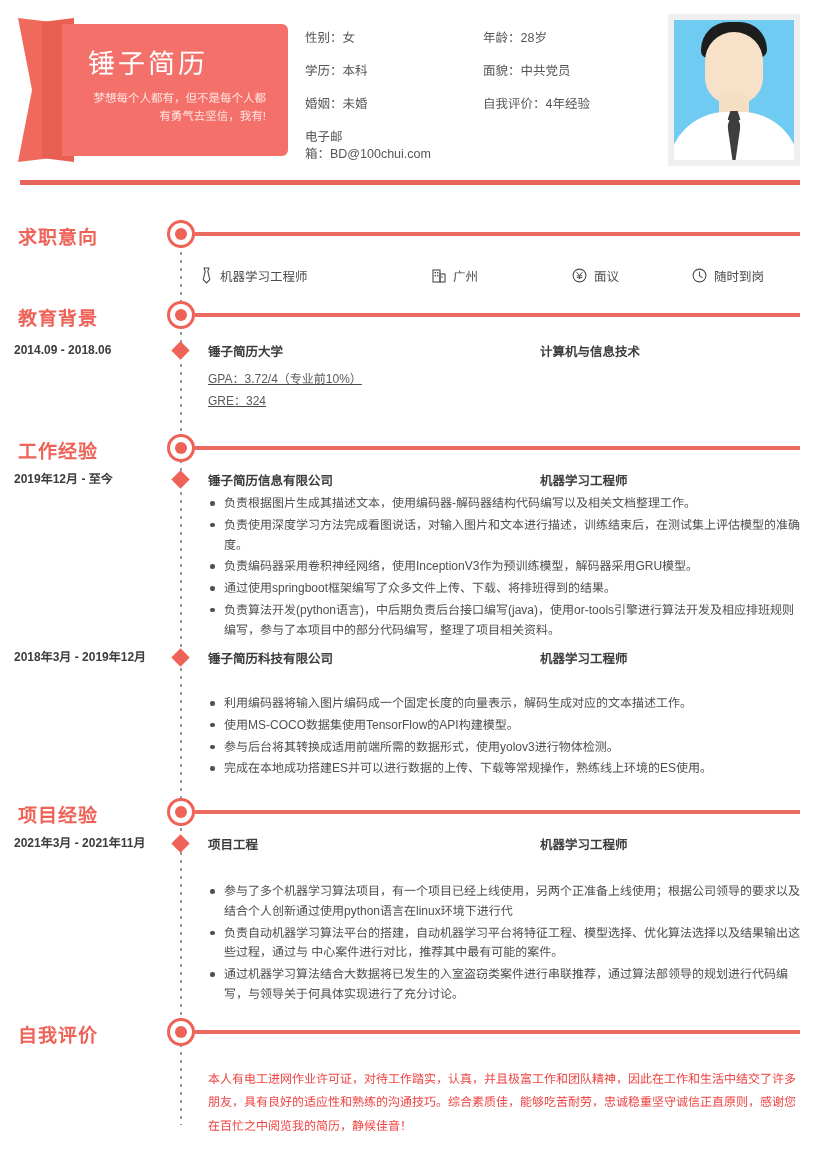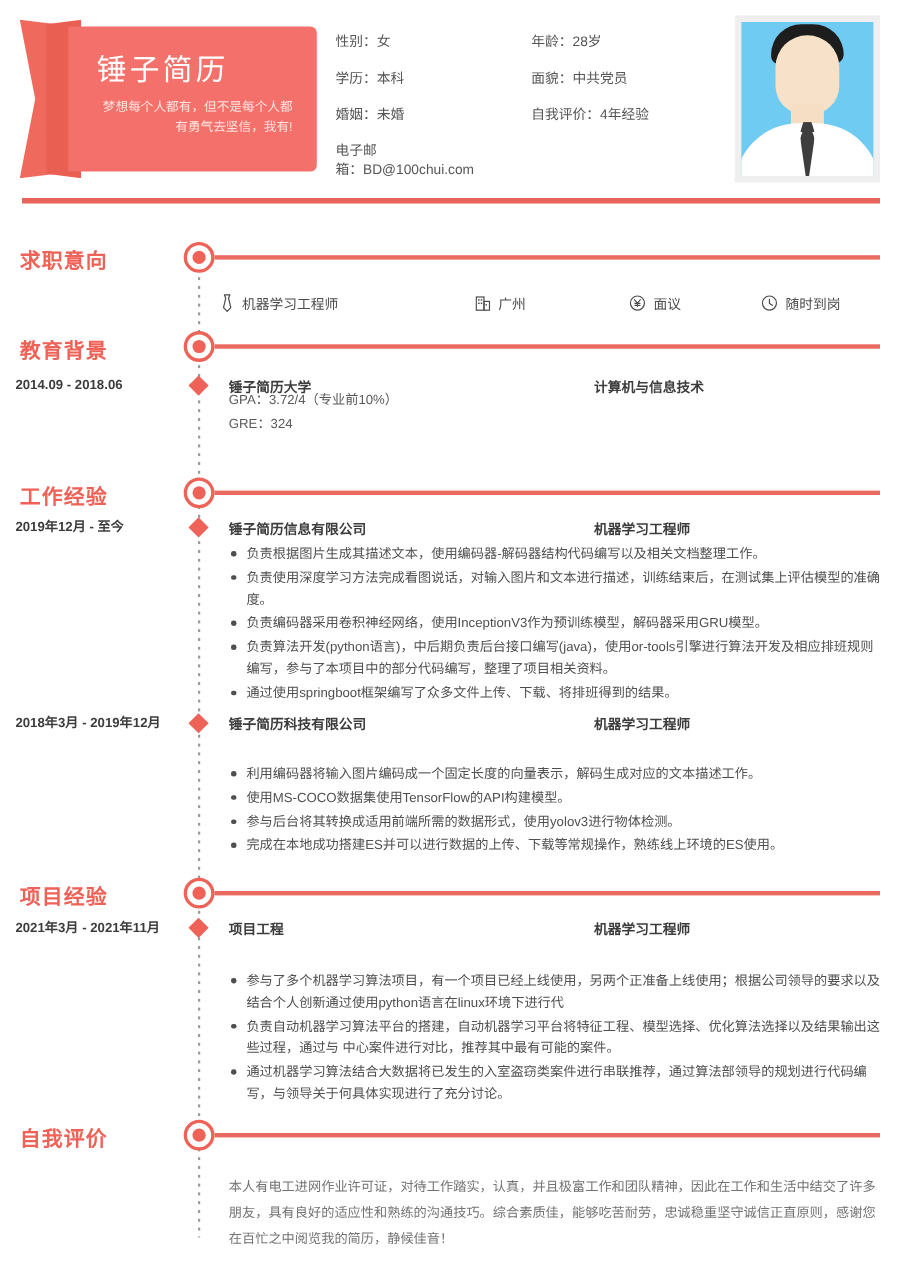--- a/index.html
+++ b/index.html
@@ -360,21 +360,21 @@
     width: 4.5px;
     height: 4.5px;
     border-radius: 50%;
     background: #4f4f4f;
   }
   .para {
     position: absolute;
     left: 208px;
     width: 592px;
     font-size: 12px;
-    color: #737373;
+    color: #ef4444;
     line-height: 1.95;
   }
 </style>
 </head>
 <body>
 
 <div class="page">
 
   <div class="header">
 
@@ -486,21 +486,21 @@
   <div class="section" style="top:315px;">
     <div class="sec-title">教育背景</div>
     <div class="sec-marker"></div>
     <div class="sec-line"></div>
 
     <div class="entry" style="top:26px;">
       <div class="entry-date">2014.09 - 2018.06</div>
       <div class="entry-diamond"></div>
       <div class="entry-org">锤子简历大学</div>
       <div class="entry-role">计算机与信息技术</div>
-      <div class="entry-lines" style="top:12px;">
+      <div class="entry-lines" style="top:28px;text-decoration:underline;">
         <div class="plain-line">GPA：3.72/4（专业前10%）</div>
         <div class="plain-line">GRE：324</div>
       </div>
     </div>
   </div>
 
   <div class="section" style="top:448px;">
     <div class="sec-title">工作经验</div>
     <div class="sec-marker"></div>
     <div class="sec-line"></div>
@@ -508,22 +508,22 @@
     <div class="entry" style="top:22px;">
       <div class="entry-date">2019年12月 - 至今</div>
       <div class="entry-diamond"></div>
       <div class="entry-org">锤子简历信息有限公司</div>
       <div class="entry-role">机器学习工程师</div>
       <div class="entry-lines" style="top:24px;">
         <ul class="bullets">
           <li>负责根据图片生成其描述文本，使用编码器-解码器结构代码编写以及相关文档整理工作。</li>
           <li>负责使用深度学习方法完成看图说话，对输入图片和文本进行描述，训练结束后，在测试集上评估模型的准确度。</li>
           <li>负责编码器采用卷积神经网络，使用InceptionV3作为预训练模型，解码器采用GRU模型。</li>
+          <li>通过使用springboot框架编写了众多文件上传、下载、将排班得到的结果。</li>
           <li>负责算法开发(python语言)，中后期负责后台接口编写(java)，使用or-tools引擎进行算法开发及相应排班规则编写，参与了本项目中的部分代码编写，整理了项目相关资料。</li>
-          <li>通过使用springboot框架编写了众多文件上传、下载、将排班得到的结果。</li>
         </ul>
       </div>
     </div>
 
     <div class="entry" style="top:200px;">
       <div class="entry-date">2018年3月 - 2019年12月</div>
       <div class="entry-diamond"></div>
       <div class="entry-org">锤子简历科技有限公司</div>
       <div class="entry-role">机器学习工程师</div>
       <div class="entry-lines" style="top:46px;">

